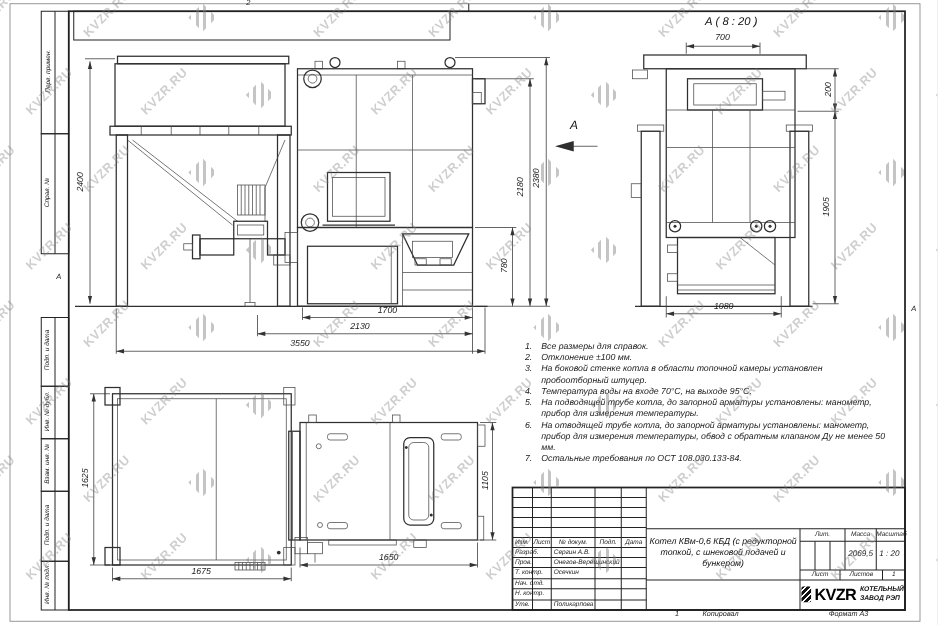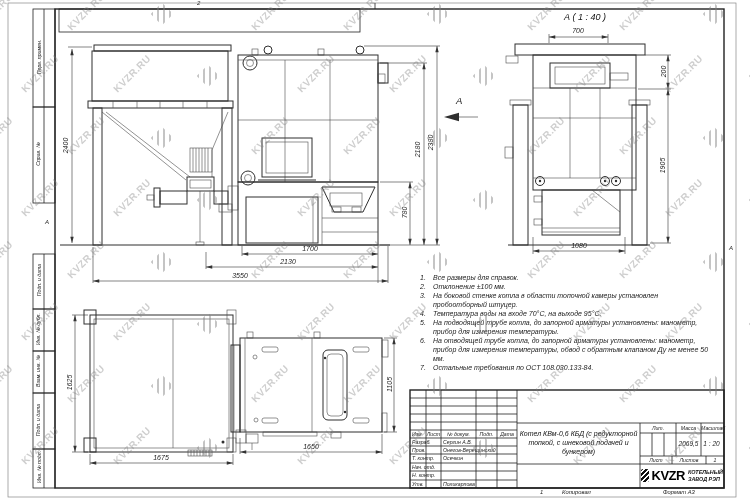--- a/index.html
+++ b/index.html
@@ -257,21 +257,21 @@
   <div class="vdim" style="left:413px;top:139px;">2380</div>
   <div class="hdim" style="left:558px;top:27px;">700</div>
   <div class="vdim" style="left:646px;top:68px;">200</div>
   <div class="vdim" style="left:645px;top:162px;">1905</div>
   <div class="hdim" style="left:559px;top:242px;">1080</div>
   <div class="vdim" style="left:52px;top:379px;">1625</div>
   <div class="hdim" style="left:141px;top:454px;">1675</div>
   <div class="hdim" style="left:291px;top:443px;">1650</div>
   <div class="vdim" style="left:372px;top:381px;">1105</div>
 
-  <div class="detail-title">А ( 1 : 40 )</div>
+  <div class="detail-title">А ( 8 : 20 )</div>
   <div class="arrow-label">А</div>
 
   <div class="mlabel" style="left:-10px;top:54px;width:98px;">Перв. примен.</div>
   <div class="mlabel" style="left:-10px;top:151px;width:96px;">Справ. №</div>
   <div class="mlabel" style="left:11px;top:277px;width:55px;">Подп. и дата</div>
   <div class="mlabel" style="left:17px;top:326px;width:42px;">Инв. № дубл.</div>
   <div class="mlabel" style="left:17px;top:368px;width:42px;">Взам. инв. №</div>
   <div class="mlabel" style="left:10px;top:417px;width:56px;">Подп. и дата</div>
   <div class="mlabel" style="left:19px;top:464px;width:39px;">Инв. № подл.</div>
 

